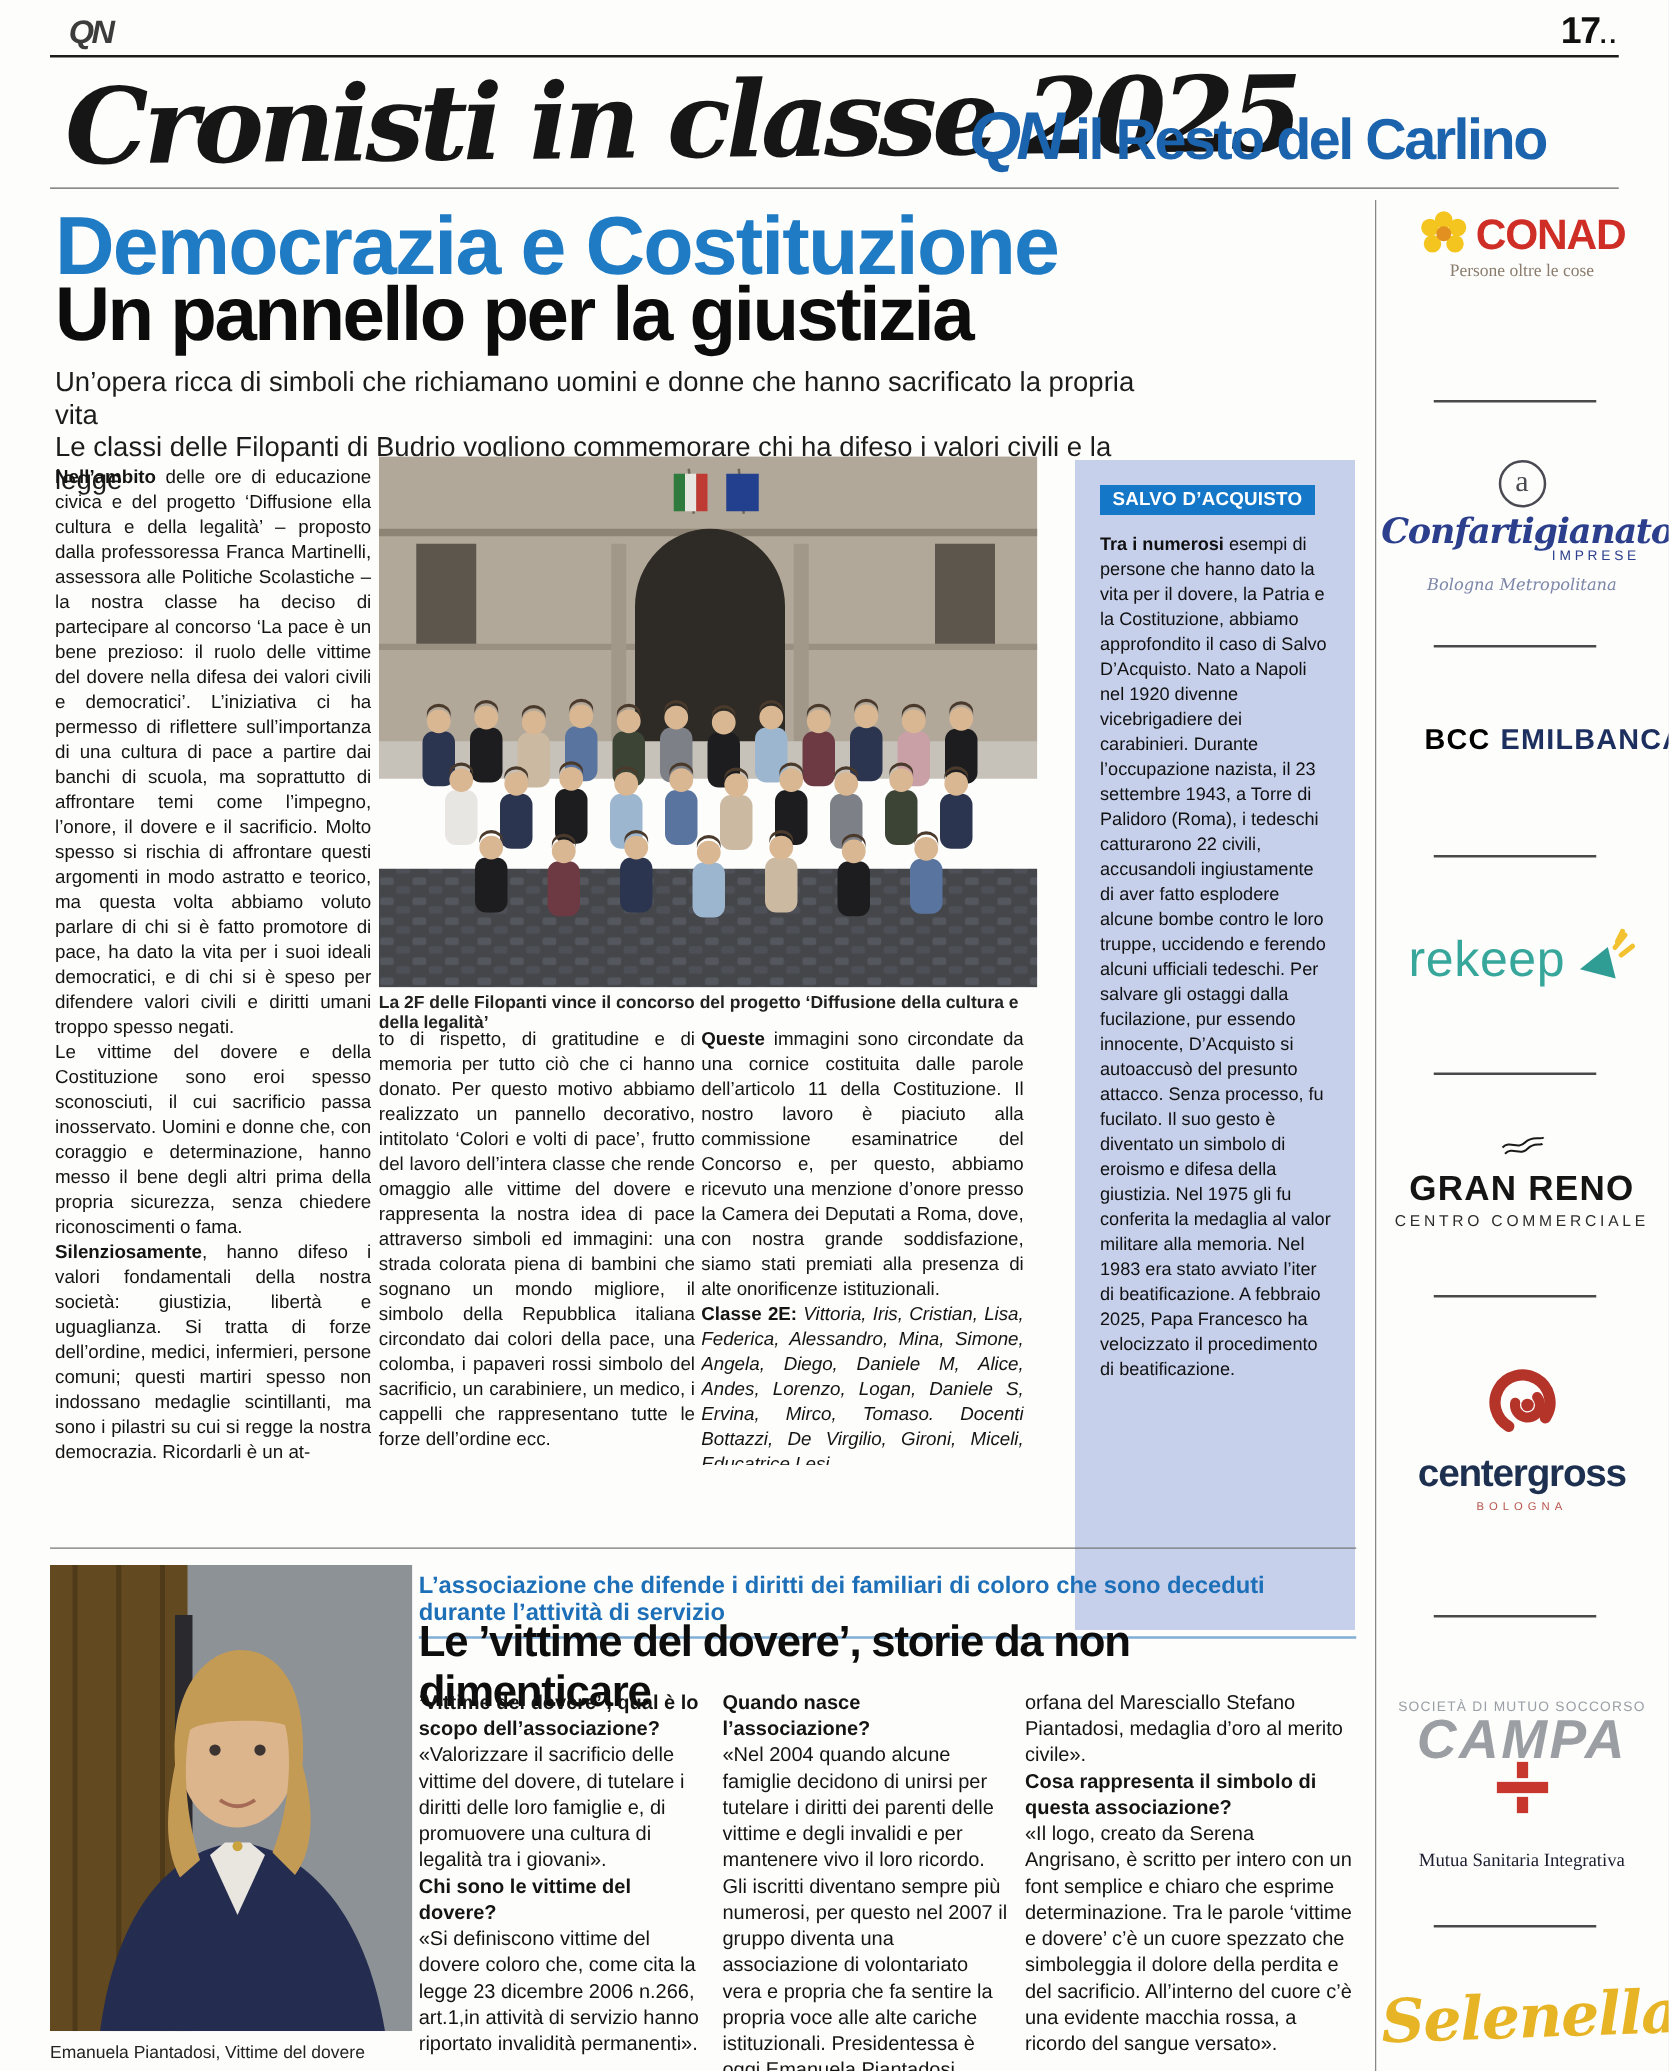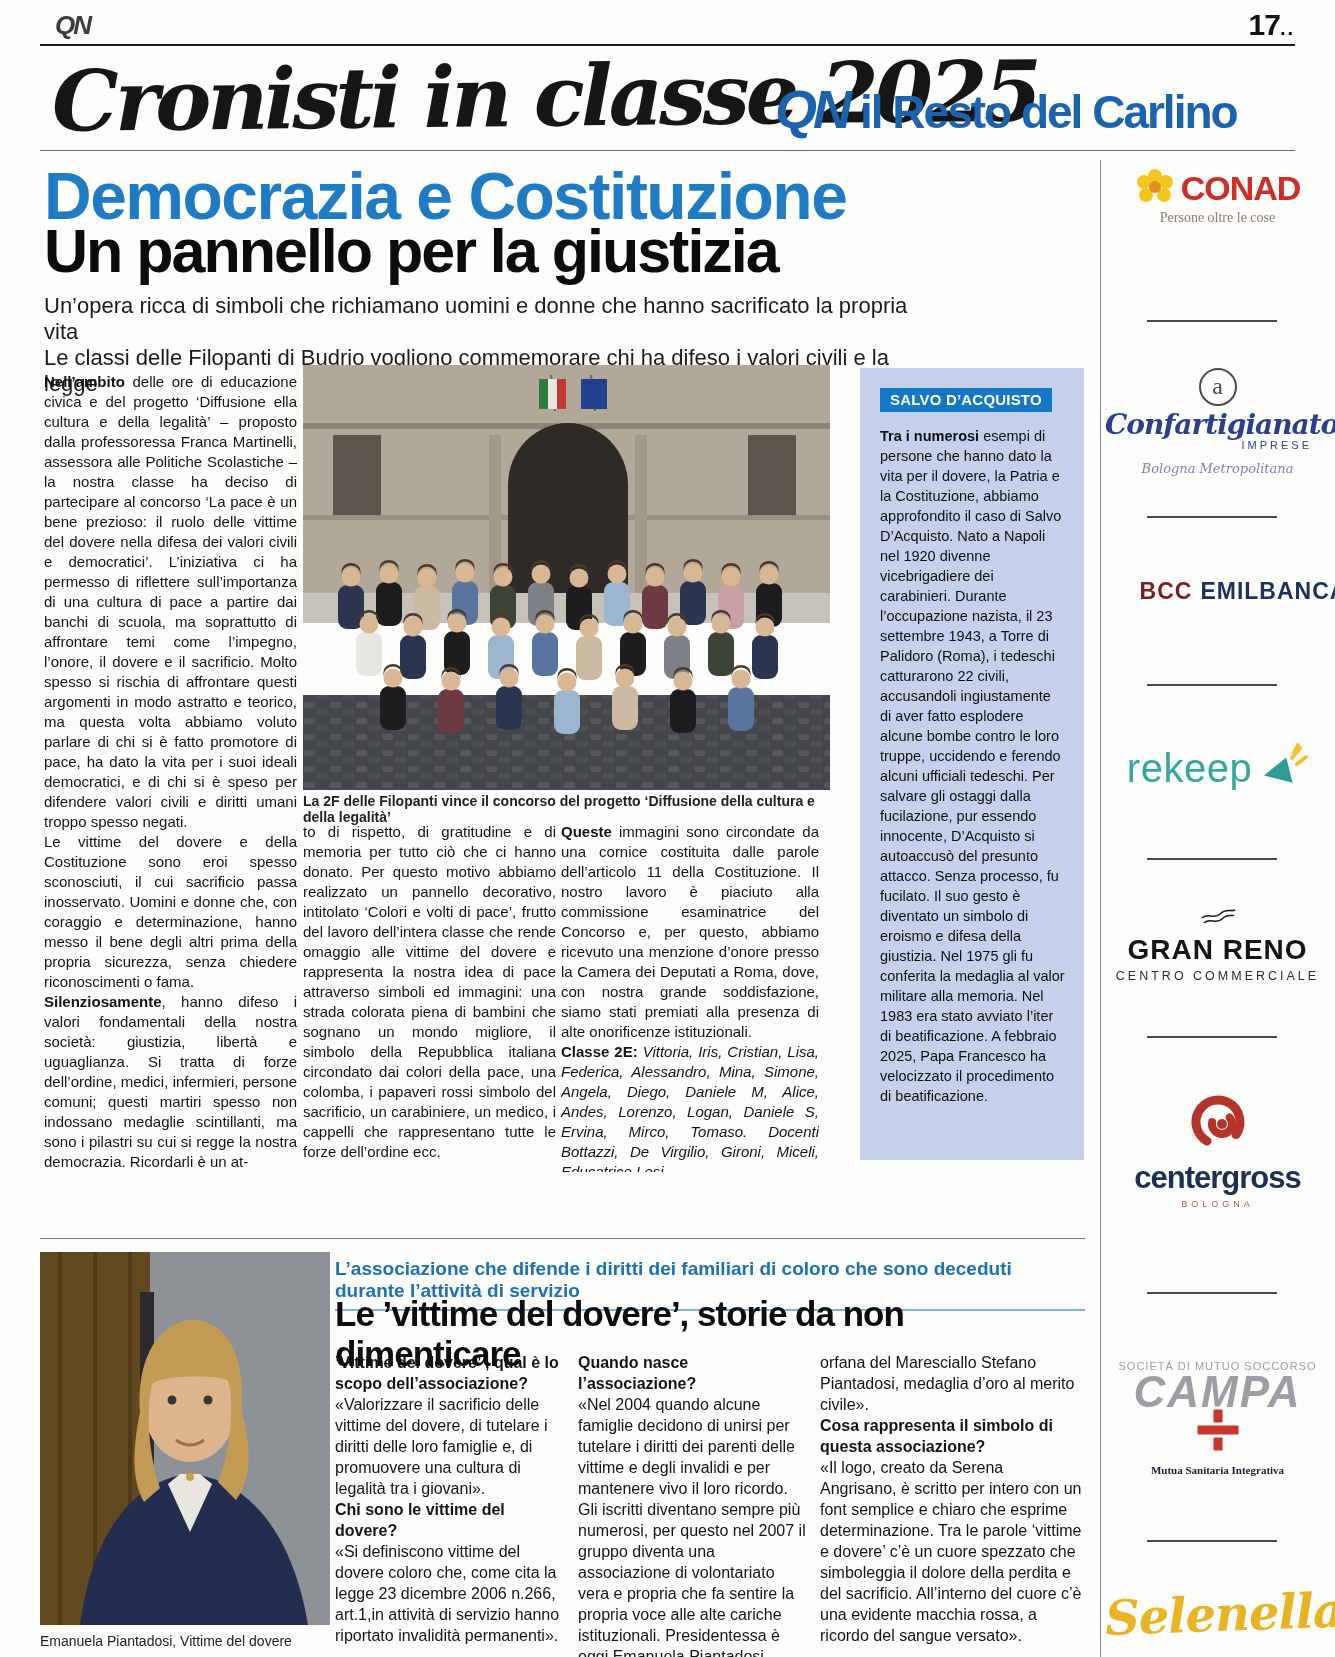--- a/index.html
+++ b/index.html
@@ -33,52 +33,52 @@
   .body-col{position:absolute;text-align:justify;overflow:hidden;}
   .body-col p{margin:0;font-size:15px;line-height:20px;color:#141414;}
   .body-col p b{font-weight:800;}
   .col1{left:44px;top:372px;width:253px;height:800px;}
   .col2{left:303px;top:822px;width:253px;height:350px;}
   .col3{left:561px;top:822px;width:258px;height:350px;}
   .names{font-style:italic;}
   .photo-main{position:absolute;left:303px;top:365px;width:527px;height:425px;overflow:hidden;}
   .caption-main{position:absolute;left:303px;top:793px;width:527px;font-size:14px;font-weight:700;color:#222;}
   
-  .sidebox{position:absolute;left:860px;top:368px;width:224px;height:792px;
+  .sidebox{position:absolute;left:860px;top:368px;width:224px;height:936px;
            background:#c7d0eb;overflow:hidden;}
   .sidebox-label{display:inline-block;margin:20px 0 0 20px;background:#1477c8;color:#fff;
            font-weight:800;font-size:15px;padding:3px 10px 4px;letter-spacing:.2px;}
   .sidebox-title{margin:12px 20px 0;font-size:26px;line-height:29px;font-weight:800;color:#0d0d0d;}
   .sidebox-body{margin:14px 18px 0 20px;font-size:14.5px;line-height:20px;color:#101010;}
   .sidebox-body b{font-weight:800;}
   
   .vrule{position:absolute;left:1100px;top:160px;width:0;height:1497px;border-left:1px solid #888;}
   .ad{position:absolute;left:1105px;width:225px;text-align:center;}
   .ad-div{position:absolute;left:1147px;width:130px;border-top:2px solid #4a4a4a;}
   .conad-row{display:flex;align-items:center;justify-content:center;gap:6px;}
   .conad-name{font-weight:800;font-size:34px;letter-spacing:-1px;color:#cf2e26;text-align:right;}
   .conad-tag{font-family:"Liberation Serif",serif;font-size:14px;color:#8a7d6d;margin-top:2px;}
   .circle-a{display:inline-block;width:34px;height:34px;border:2px solid #4a4a52;border-radius:50%;
             font-family:"Liberation Serif",serif;font-size:24px;line-height:32px;color:#4a4a52;}
   .confart-name{font-family:"DejaVu Serif",serif;font-style:italic;font-weight:700;
             font-size:28px;letter-spacing:-1px;color:#2b3f8c;margin-top:2px;}
   .confart-sub{font-size:11px;letter-spacing:3px;color:#2b3f8c;text-align:right;margin:-2px 18px 0 0;}
   .confart-area{font-family:"DejaVu Serif",serif;font-style:italic;font-size:13px;color:#7c86a8;margin-top:10px;}
   .bcc-row{display:flex;align-items:center;justify-content:center;gap:8px;}
-  .bcc-name1{font-weight:800;font-size:23px;color:#7f1d1d;letter-spacing:1px;margin-left:44px;}
+  .bcc-name1{font-weight:800;font-size:23px;color:#000000;letter-spacing:1px;margin-left:44px;}
   .bcc-name2{font-weight:800;font-size:23px;color:#1d2f5e;letter-spacing:1px;}
   .rekeep-row{display:flex;align-items:center;justify-content:center;gap:4px;}
   .rekeep-name{font-size:40px;font-weight:500;letter-spacing:.5px;color:#38a79b;}
   .granreno-name{font-weight:800;font-size:28px;letter-spacing:1px;color:#151515;margin-top:4px;}
   .granreno-sub{font-size:12.5px;letter-spacing:3px;color:#2c2c2c;margin-top:3px;}
   .cgross-name{font-weight:800;font-size:31px;letter-spacing:-1px;color:#1d3050;margin-top:2px;}
   .cgross-sub{font-size:9px;letter-spacing:4px;color:#b5554c;margin-top:3px;}
   .campa-top{font-size:11px;letter-spacing:1px;color:#9aa0a6;}
   .campa-name{font-weight:800;font-style:italic;font-size:44px;letter-spacing:2px;color:#9b9ea3;line-height:40px;}
-  .campa-sub{font-family:"Liberation Serif",serif;font-weight:700;font-size:11px;color:#1d1d30;margin-top:4px;}
+  .campa-sub{font-family:"Liberation Serif",serif;font-weight:400;font-size:15px;color:#1d1d30;margin-top:20px;}
   .campa-cross{margin-top:-8px;}
   .selenella{font-family:"DejaVu Serif",serif;font-style:italic;font-weight:700;
              font-size:48px;letter-spacing:-1px;color:#e6b424;transform:rotate(-2deg);}
   
   .rule-bottom{position:absolute;left:40px;top:1238px;width:1045px;border-top:1px solid #777;}
   .photo-port{position:absolute;left:40px;top:1252px;width:290px;height:373px;overflow:hidden;}
   .caption-port{position:absolute;left:40px;top:1633px;width:290px;font-size:14px;font-weight:400;color:#222;}
   .b-kicker{position:absolute;left:335px;top:1258px;width:750px;font-size:19px;font-weight:600;
             color:#1d6fb8;padding-bottom:7px;border-bottom:2px solid rgba(29,111,184,.55);}
   .b-headline{position:absolute;left:335px;top:1294px;width:750px;font-size:35px;font-weight:800;

